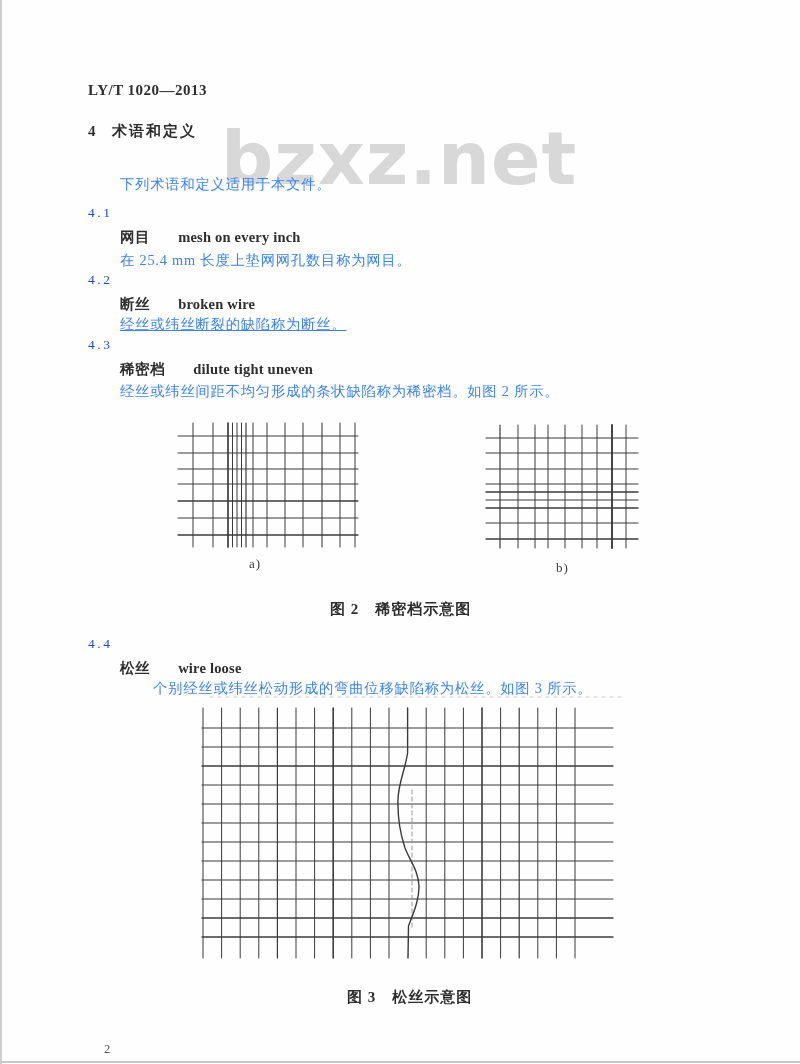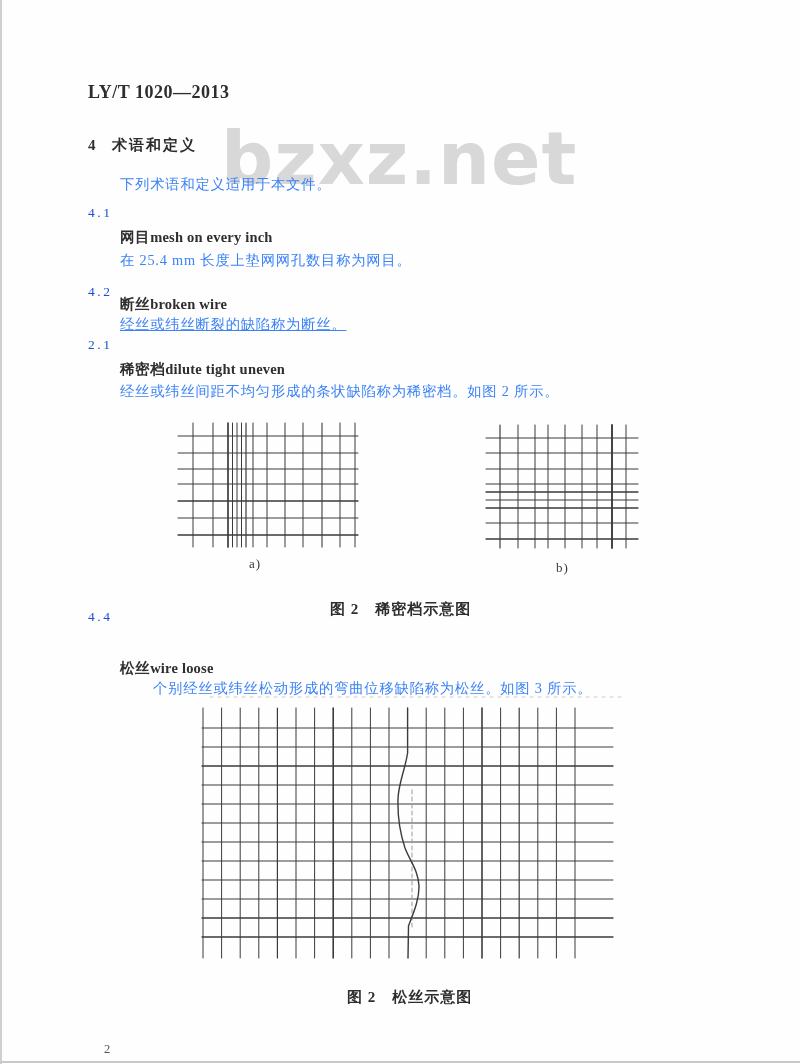--- a/index.html
+++ b/index.html
@@ -17,27 +17,27 @@
     left:221px;top:116px;
     font-family:"DejaVu Sans","Liberation Sans",sans-serif;
     font-weight:700;
     font-size:73px;
     letter-spacing:1px;
     color:#d8d8d8;
     z-index:0;
     user-select:none;
   }
   .content{position:relative;z-index:1;}
-  .doc-header{left:88px;top:82px;font-size:18px;font-weight:700;letter-spacing:0.5px;}
-  .sec-heading{left:88px;top:136px;font-size:15px;font-weight:700;letter-spacing:0.5px;}
+  .doc-header{left:88px;top:82px;font-size:15px;font-weight:700;letter-spacing:0.5px;}
+  .sec-heading{left:88px;top:122px;font-size:15px;font-weight:700;letter-spacing:0.5px;}
   .sec-heading .sec-title{margin-left:16px;letter-spacing:2px;}
   .body-text{font-size:14.3px;letter-spacing:0.8px;color:#3b82f6;}
   .term-id{font-size:13.5px;letter-spacing:2.5px;color:#1d4ed8;}
   .term-name{font-size:14.5px;font-weight:700;letter-spacing:0.6px;}
-  .term-name .en{margin-left:0;letter-spacing:0.2px;}
+  .term-name .en{margin-left:28px;letter-spacing:0.2px;}
   .fig-label{font-size:13px;color:#3a3a3a;letter-spacing:1px;}
   .fig-caption{font-size:15px;font-weight:700;letter-spacing:1px;}
   .page-number{left:104px;top:1042px;font-size:12.5px;color:#555;}
   .edge-left{position:absolute;left:0;top:0;width:2px;height:1064px;background:#cfcfcf;z-index:2;}
   .edge-bottom{position:absolute;left:0;top:1061px;width:800px;height:2px;background:#c9c9c9;z-index:2;}
   svg{position:absolute;overflow:visible;}
 </style>
 </head>
 <body>
 
@@ -53,27 +53,27 @@
     </div>
 
     <div class="abs body-text" style="left:120px;top:175px;">下列术语和定义适用于本文件。</div>
 
     <div class="abs term-id" style="left:88px;top:205px;">4.1</div>
     <div class="abs term-name" style="left:120px;top:228px;">
       <span>网目</span><span class="en">mesh on every inch</span>
     </div>
     <div class="abs body-text" style="left:120px;top:251px;text-align:right;">在 25.4 mm 长度上垫网网孔数目称为网目。</div>
 
-    <div class="abs term-id" style="left:88px;top:284px;">4.2</div>
+    <div class="abs term-id" style="left:88px;top:272px;">4.2</div>
     <div class="abs term-name" style="left:120px;top:295px;">
       <span>断丝</span><span class="en">broken wire</span>
     </div>
     <div class="abs body-text" style="left:120px;top:315px;text-decoration:underline;">经丝或纬丝断裂的缺陷称为断丝。</div>
 
-    <div class="abs term-id" style="left:88px;top:337px;">2.1</div>
+    <div class="abs term-id" style="left:88px;top:337px;">4.3</div>
     <div class="abs term-name" style="left:120px;top:360px;text-align:center;">
       <span>稀密档</span><span class="en">dilute tight uneven</span>
     </div>
     <div class="abs body-text" style="left:120px;top:382px;">经丝或纬丝间距不均匀形成的条状缺陷称为稀密档。如图 2 所示。</div>
 
     <svg id="fig2a" style="left:168px;top:418px;" width="200" height="140">
         <line x1="25" y1="5" x2="25" y2="129" stroke="#3b3b3b" stroke-width="1" stroke-linecap="round"></line>
         <line x1="45" y1="5" x2="45" y2="129" stroke="#3b3b3b" stroke-width="1" stroke-linecap="round"></line>
         <line x1="60" y1="5" x2="60" y2="129" stroke="#3b3b3b" stroke-width="1.7" stroke-linecap="round"></line>
         <line x1="64.5" y1="5" x2="64.5" y2="129" stroke="#3b3b3b" stroke-width="1" stroke-linecap="round"></line>
@@ -112,21 +112,21 @@
         <line x1="6" y1="74" x2="158" y2="74" stroke="#3b3b3b" stroke-width="1.4" stroke-linecap="round"></line>
         <line x1="6" y1="82" x2="158" y2="82" stroke="#3b3b3b" stroke-width="1.2" stroke-linecap="round"></line>
         <line x1="6" y1="90" x2="158" y2="90" stroke="#3b3b3b" stroke-width="1.4" stroke-linecap="round"></line>
         <line x1="6" y1="105" x2="158" y2="105" stroke="#3b3b3b" stroke-width="1" stroke-linecap="round"></line>
         <line x1="6" y1="121" x2="158" y2="121" stroke="#3b3b3b" stroke-width="1.3" stroke-linecap="round"></line>
       </svg>
     <div class="abs fig-label" style="left:249px;top:556px;">a)</div>
     <div class="abs fig-label" style="left:556px;top:560px;">b)</div>
     <div class="abs fig-caption" style="left:330px;top:600px;">图 2　稀密档示意图</div>
 
-    <div class="abs term-id" style="left:88px;top:609px;">4.4</div>
+    <div class="abs term-id" style="left:88px;top:636px;">4.4</div>
     <div class="abs term-name" style="left:120px;top:659px;">
       <span>松丝</span><span class="en">wire loose</span>
     </div>
     <div class="abs body-text" style="left:120px;top:679px;margin-left:33px;">个别经丝或纬丝松动形成的弯曲位移缺陷称为松丝。如图 3 所示。</div>
 
     <svg id="fig3" style="left:185px;top:695px;" width="440" height="270">
         <line x1="18" y1="13" x2="18" y2="263" stroke="#3b3b3b" stroke-width="1" stroke-linecap="round"></line>
         <line x1="36.6" y1="13" x2="36.6" y2="263" stroke="#3b3b3b" stroke-width="1" stroke-linecap="round"></line>
         <line x1="55.2" y1="13" x2="55.2" y2="263" stroke="#3b3b3b" stroke-width="1" stroke-linecap="round"></line>
         <line x1="73.80000000000001" y1="13" x2="73.80000000000001" y2="263" stroke="#3b3b3b" stroke-width="1" stroke-linecap="round"></line>
@@ -155,20 +155,20 @@
         <line x1="17" y1="147" x2="428" y2="147" stroke="#3b3b3b" stroke-width="1" stroke-linecap="round"></line>
         <line x1="17" y1="166" x2="428" y2="166" stroke="#3b3b3b" stroke-width="1" stroke-linecap="round"></line>
         <line x1="17" y1="185" x2="428" y2="185" stroke="#3b3b3b" stroke-width="1" stroke-linecap="round"></line>
         <line x1="17" y1="204" x2="428" y2="204" stroke="#3b3b3b" stroke-width="1" stroke-linecap="round"></line>
         <line x1="17" y1="223" x2="428" y2="223" stroke="#3b3b3b" stroke-width="1.4" stroke-linecap="round"></line>
         <line x1="17" y1="242" x2="428" y2="242" stroke="#3b3b3b" stroke-width="1.3" stroke-linecap="round"></line>
         <line x1="25" y1="2" x2="438" y2="2" stroke="#cccccc" stroke-width="1" stroke-linecap="round" stroke-dasharray="3 5"></line>
         <line x1="227" y1="95" x2="227" y2="232" stroke="#9a9a9a" stroke-width="1" stroke-linecap="round" stroke-dasharray="4 3"></line>
         <path d="M 222.6 13 L 222.6 58 C 220 75, 213.5 88, 213 104 C 212.5 120, 215 138, 220 153 C 225 166, 233.5 176, 234 191 C 234.3 205, 228 219, 223.5 231 L 223 263" fill="none" stroke="#3b3b3b" stroke-width="1.4" stroke-linecap="round"></path>
       </svg>
-    <div class="abs fig-caption" style="left:347px;top:988px;">图 2　松丝示意图</div>
+    <div class="abs fig-caption" style="left:347px;top:988px;">图 3　松丝示意图</div>
 
     <div class="abs page-number">2</div>
   </div>
 
   <div class="edge-left"></div>
   <div class="edge-bottom"></div>
 </div>
 
 </body></html>

